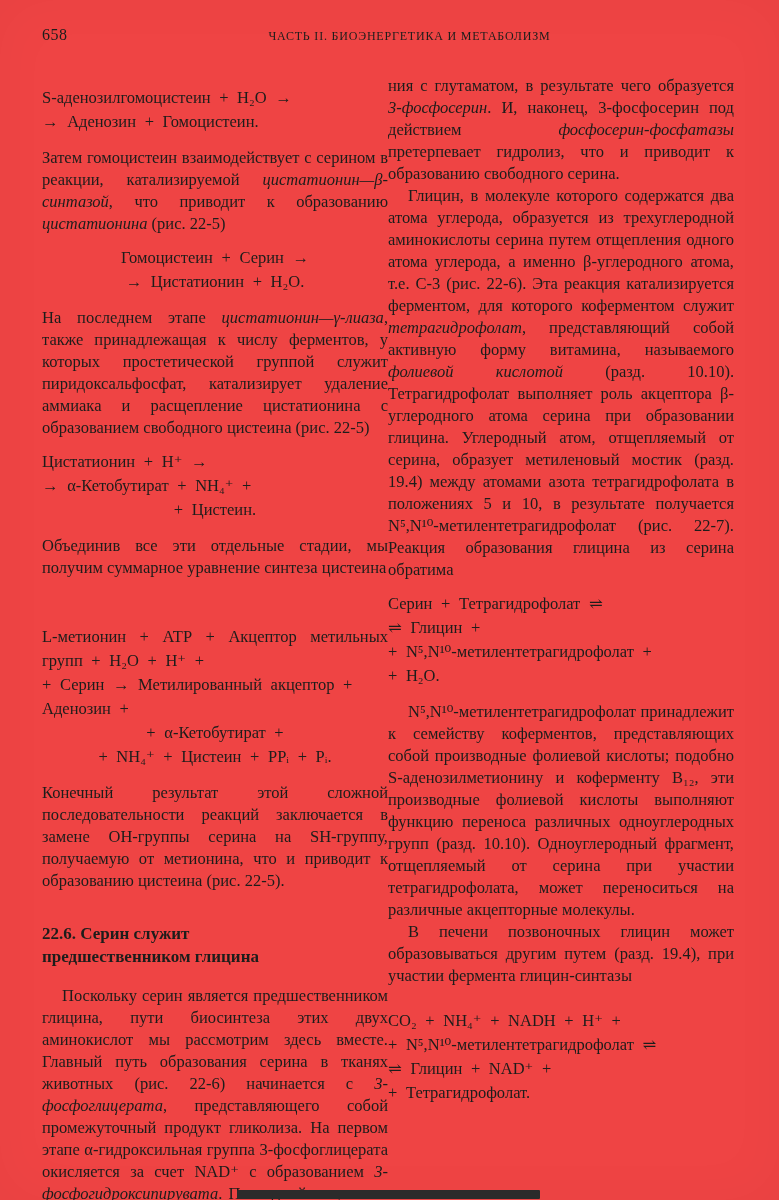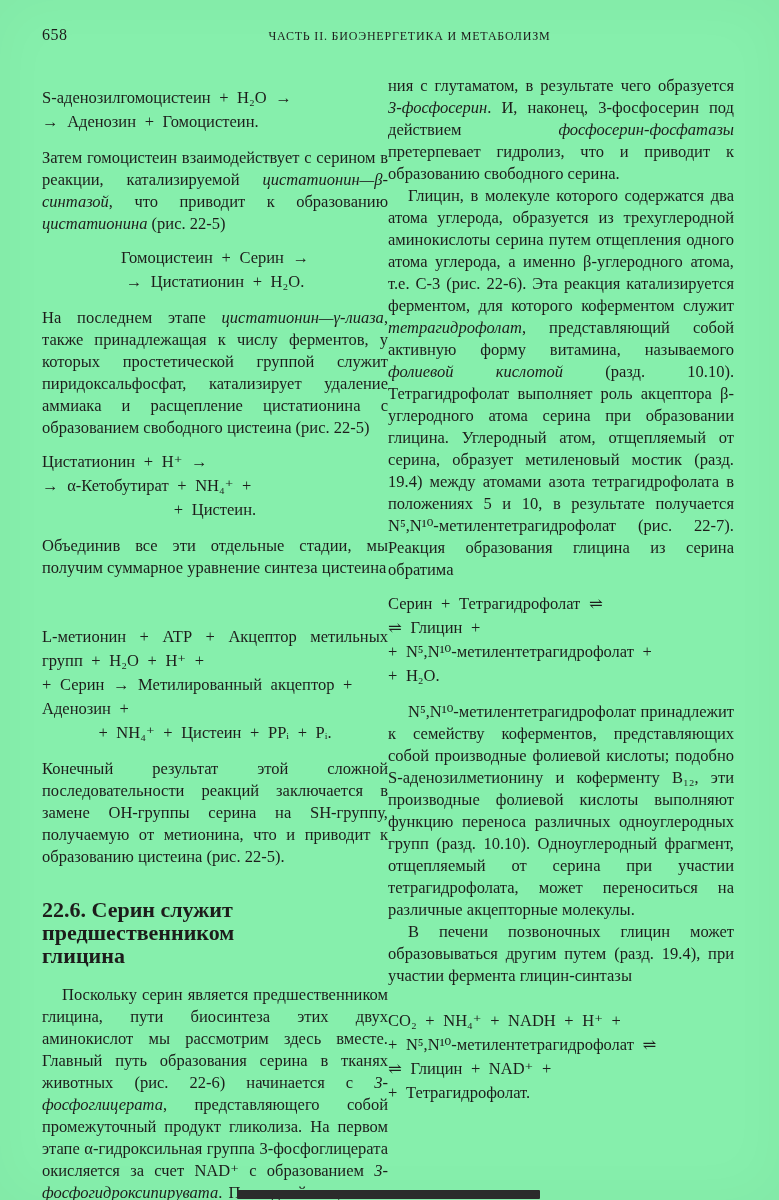--- a/index.html
+++ b/index.html
@@ -5,21 +5,21 @@
   html, body {
     margin: 0; padding: 0;
     width: 779px; height: 1200px;
     overflow: hidden;
     background: #f3f3f1;
   }
   .page {
     position: relative;
     width: 779px; height: 1200px;
     box-sizing: border-box;
-    background: #86efac;
+    background: #ef4444;
     color: #1d1d1b;
     font-family: "Liberation Serif", "DejaVu Serif", serif;
     font-size: 16.5px;
     line-height: 22px;
     padding: 24px 32px 0 42px;
     box-shadow: inset 0 0 60px rgba(0,0,0,0.03);
   }
   .page-header {
     display: flex;
     align-items: baseline;
@@ -55,21 +55,21 @@
   .eq-line { min-height: 24px; }
   .al-l { text-align: left; }
   .al-c { text-align: center; }
   .al-r { }
   .al-j { text-align: justify; margin-top: 46px; }
   .ml1 { }
   .pr1 { padding-right: 8px; }
   .pr2 { padding-right: 32px; }
   .section-heading {
     font-weight: bold;
-    font-size: 22px;
+    font-size: 17px;
     line-height: 23px;
     margin: 30px 0 17px 0;
     max-width: 262px;
     text-align: left;
   }
   .it { font-style: italic; }
   .scan-bar {
     position: absolute;
     left: 237px;
     top: 1190px;
@@ -111,20 +111,21 @@
         <div class="eq-line al-r">Цистатионин + H⁺ →</div>
         <div class="eq-line al-l">→ α-Кетобутират + NH₄⁺ +</div>
         <div class="eq-line al-c">+ Цистеин.</div>
       </div>
 
       <p class="para"><span>Объединив все эти отдельные стадии, мы получим суммарное уравнение синтеза цистеина</span></p>
 
       <div class="eq">
         <div class="eq-line al-j">L-метионин + АТР + Акцептор метильных групп + H₂O + H⁺ +</div>
         <div class="eq-line al-r">+ Серин → Метилированный акцептор + Аденозин +</div>
+        <div class="eq-line al-c">+ α-Кетобутират +</div>
         <div class="eq-line al-c">+ NH₄⁺ + Цистеин + PPᵢ + Pᵢ.</div>
       </div>
 
       <p class="para"><span>Конечный результат этой сложной последовательности реакций заключается в замене OH-группы серина на SH-группу, получаемую от метионина, что и приводит к образованию цистеина (рис. 22-5).</span></p>
 
       <h2 class="section-heading">22.6. Серин служит предшественником глицина</h2>
 
       <p class="para ind"><span>Поскольку серин является предшественником глицина, пути биосинтеза этих двух аминокислот мы рассмотрим здесь вместе. Главный путь образования серина в тканях животных (рис. 22-6) начинается с </span><span class="it">3-фосфоглицерата</span><span>, представляющего собой промежуточный продукт гликолиза. На первом этапе α-гидроксильная группа 3-фосфоглицерата окисляется за счет NAD⁺ с образованием </span><span class="it">3-фосфогидроксипирувата</span><span>. Последний вступает в реакцию трансаминирова-</span></p>
 
     </div>

